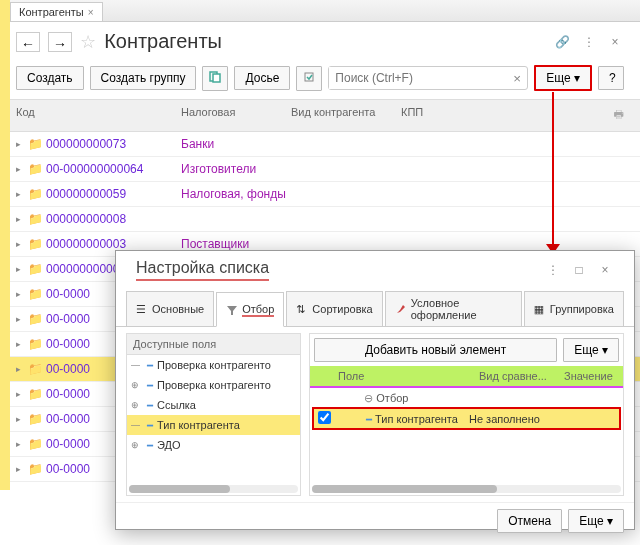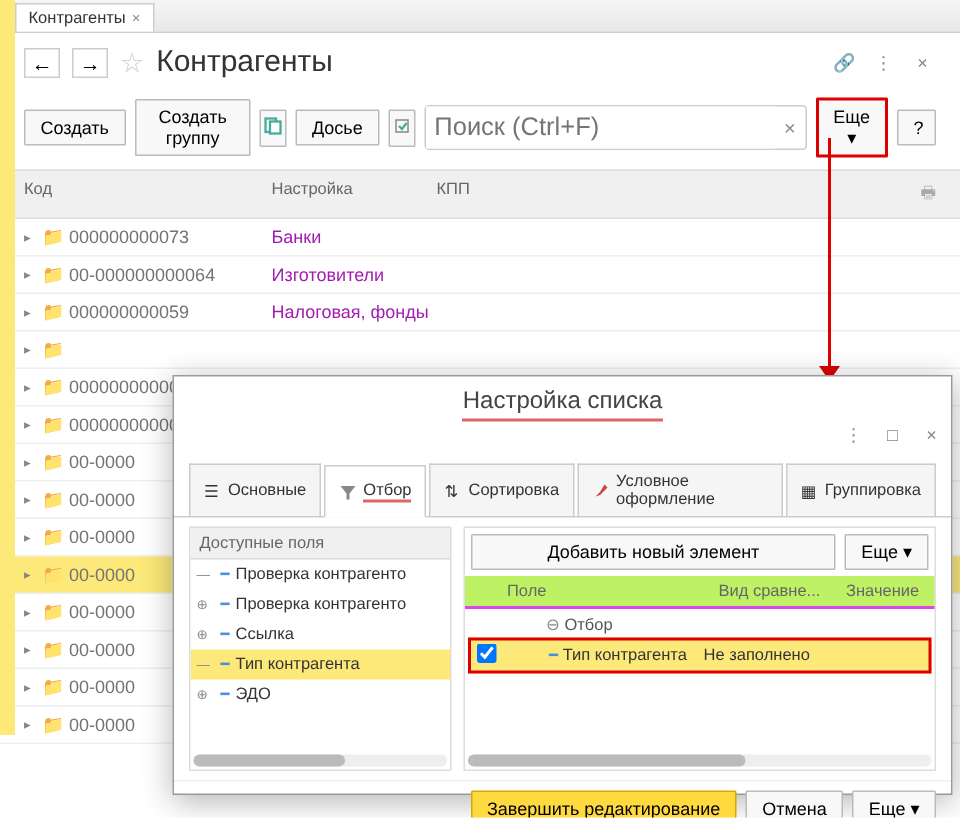--- a/index.html
+++ b/index.html
@@ -11,40 +11,40 @@
 .header { padding: 8px 16px; display: flex; align-items: center; gap: 8px; }
 .nav-btn { width: 24px; height: 20px; border: 1px solid #ccc; background: #fff; font-size: 14px; cursor: pointer; }
 .star { font-size: 18px; color: #ccc; }
 .title { font-size: 20px; color: #333; }
 .hdr-right { margin-left: auto; display: flex; gap: 8px; align-items: center; }
 .icon-btn { width: 18px; height: 18px; cursor: pointer; color: #888; display: flex; align-items: center; justify-content: center; }
 .toolbar { padding: 4px 16px 8px; display: flex; gap: 6px; align-items: center; }
 .btn { border: 1px solid #bbb; background: #f8f8f8; padding: 4px 10px; font-size: 12px; cursor: pointer; border-radius: 1px; }
 .btn-icon { width: 26px; padding: 4px 0; text-align: center; }
 .search { flex: 1; display: flex; border: 1px solid #ccc; border-radius: 3px; }
-.search input { flex: 1; border: none; padding: 4px 6px; font-size: 17px; outline: none; }
+.search input { flex: 1; border: none; padding: 4px 6px; font-size: 12px; outline: none; }
 .search-clear { width: 20px; border: none; background: none; cursor: pointer; color: #888; }
 .more-btn { border: 2px solid #d00; padding: 4px 10px; }
 .help { width: 26px; text-align: center; }
 .table-hdr { display: flex; background: #f0f0f0; border-top: 1px solid #ddd; border-bottom: 1px solid #ddd; padding: 6px 16px; font-size: 11px; color: #666; }
 .col-code { width: 165px; }
 .col-name { width: 110px; }
 .col-type { width: 110px; }
 .col-inn { width: 90px; }
 .col-kpp { flex: 1; }
 .print-icon { color: #aaa; }
 .rows { max-height: 400px; overflow: hidden; }
 .row { display: flex; align-items: center; padding: 5px 16px; border-bottom: 1px solid #eee; font-size: 12px; }
 .row-sel { background: #fce97a; }
 .chev { width: 12px; color: #888; font-size: 9px; }
 .folder { width: 18px; color: #e6a817; font-size: 12px; }
-.code { width: 135px; color: #737373; }
+.code { width: 135px; color: #6d28d9; }
 .name { flex: 1; color: #a21caf; }
 .dialog { position: absolute; left: 115px; top: 250px; width: 520px; height: 280px; background: #fff; border: 1px solid #999; box-shadow: 0 4px 20px rgba(0,0,0,0.3); }
-.dlg-hdr { padding: 8px 4px; display: flex; align-items: center; flex-direction: column; }
+.dlg-hdr { padding: 8px 20px; display: flex; align-items: center; }
 .dlg-title { font-size: 16px; color: #444; border-bottom: 2px solid #d66; padding-bottom: 2px; }
 .dlg-hdr-right { margin-left: auto; display: flex; gap: 8px; }
 .dlg-tabs { display: flex; padding: 2px 10px 0; border-bottom: 1px solid #ccc; gap: 2px; }
 .dlg-tab { border: 1px solid #ccc; border-bottom: none; padding: 5px 9px; font-size: 11px; cursor: pointer; background: #f5f5f5; display: flex; gap: 4px; align-items: center; }
 .dlg-tab.active { background: #fff; position: relative; top: 1px; border-bottom: 1px solid #fff; }
 .dlg-tab.active .tab-underline { border-bottom: 2px solid #d66; }
 .tab-ico { width: 12px; height: 12px; display: inline-block; }
 .dlg-body { display: flex; padding: 6px 10px; gap: 8px; height: 175px; }
 .left-panel { width: 175px; border: 1px solid #ddd; display: flex; flex-direction: column; }
 .left-top { padding: 4px; }
@@ -114,21 +114,22 @@
   <div class="search">
     <input type="text" placeholder="Поиск (Ctrl+F)" style="">
     <button class="search-clear">×</button>
   </div>
   <button class="btn more-btn"><span>Еще</span> ▾</button>
   <button class="btn help">?</button>
 </div>
 
 <div class="table-hdr">
   <div class="col-code">Код</div>
-  <div class="col-name">Настройка</div>
+  <div class="col-name">Налоговая</div>
+  <div class="col-type">Вид контрагента</div>
   <div class="col-kpp">КПП</div>
   <div class="print-icon">🖶</div>
 </div>
 
 <div class="rows" id="rows-container">
     <div class="row">
       <span class="chev">▸</span>
       <span class="folder">📁</span>
       <span class="code">000000000073</span>
       <span class="name">Банки</span>
@@ -141,20 +142,21 @@
     </div>
     <div class="row">
       <span class="chev">▸</span>
       <span class="folder">📁</span>
       <span class="code">000000000059</span>
       <span class="name">Налоговая, фонды</span>
     </div>
     <div class="row">
       <span class="chev">▸</span>
       <span class="folder">📁</span>
+      <span class="code">000000000008</span>
     </div>
     <div class="row">
       <span class="chev">▸</span>
       <span class="folder">📁</span>
       <span class="code">000000000003</span>
       <span class="name">Поставщики</span>
     </div>
     <div class="row">
       <span class="chev">▸</span>
       <span class="folder">📁</span>
@@ -301,17 +303,16 @@
           <div class="c-chk"><input type="checkbox" checked="" style=""></div>
           <div class="c-field" style="padding-left:30px"><span class="field-ico">━</span> <span>Тип контрагента</span></div>
           <div class="c-cmp">Не заполнено</div>
           <div class="c-val"></div>
         </div>
       </div>
       <div class="scrollbar"></div>
     </div>
   </div>
   <div class="dlg-footer">
-    <button class="btn btn-yellow">Завершить редактирование</button>
     <button class="btn">Отмена</button>
     <button class="btn"><span>Еще</span> ▾</button>
   </div>
 </div>
 
 </body></html>

